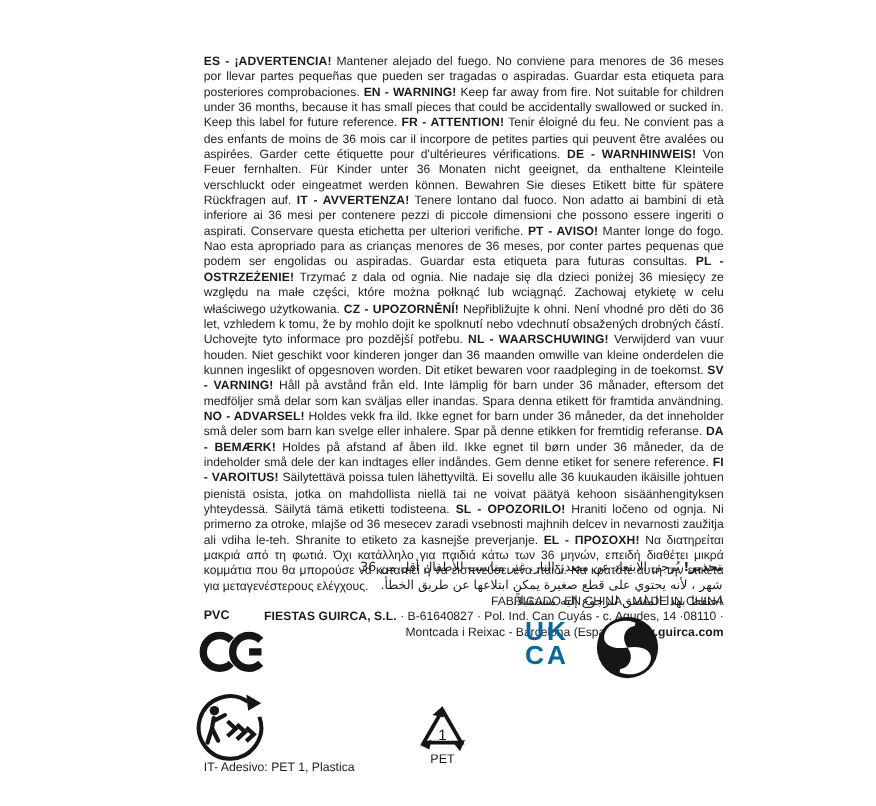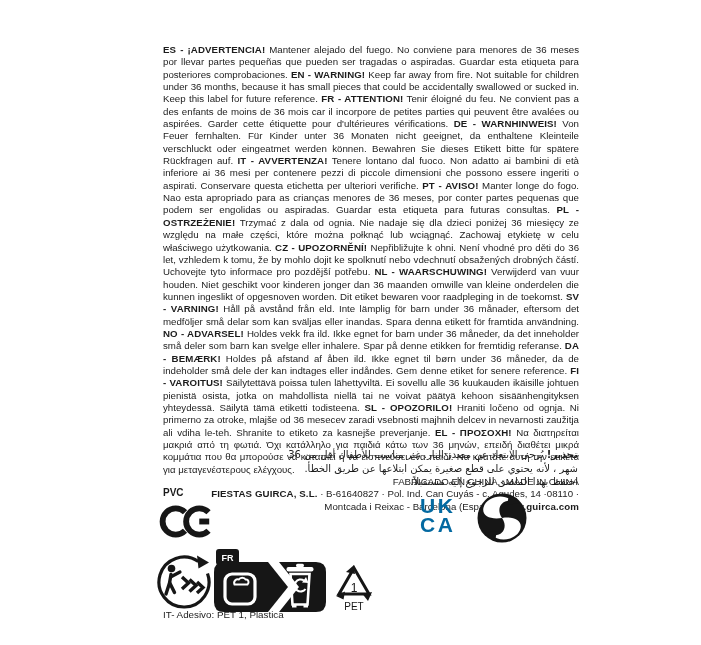--- a/index.html
+++ b/index.html
@@ -87,39 +87,20 @@
       <circle cx="15.5" cy="14.5" r="3.8" fill="#161616"></circle>
       <path class="svg-stroke" stroke-width="3.4" stroke-linecap="round" d="M 15 20.5 L 13.5 29 L 10 40"></path>
       <path class="svg-stroke" stroke-width="3.4" stroke-linecap="round" d="M 13.8 29 L 18.5 38.5"></path>
       <path class="svg-stroke" stroke-width="3.2" stroke-linecap="round" d="M 15.5 22.5 L 24 18"></path>
       <path class="svg-stroke" stroke-width="3.4" d="M 26 23 l 6.5 6 l -6.5 6"></path>
       <path class="svg-stroke" stroke-width="3.4" d="M 33.5 25.5 l 6.5 6 l -6.5 6"></path>
       <path class="svg-stroke" stroke-width="3.4" d="M 41 28 l 6 5.5 l -6 5.5"></path>
     </svg>
   </div>
 
-  <div class="info-tri">
-    <svg width="118" height="63" viewBox="0 0 118 63">
-      <rect x="5" y="0" width="23" height="16" rx="3" fill="#161616"></rect>
-      <text x="16.5" y="11.5" text-anchor="middle" font-family="Liberation Sans, sans-serif" font-size="9" font-weight="700" fill="#ffffff">FR</text>
-      <path fill="#161616" d="M 13 13 H 57 L 77 38 L 57 63 H 13 Q 3 63 3 53 V 23 Q 3 13 13 13 Z"></path>
-      <path fill="#161616" d="M 68 13 H 105 Q 115 13 115 23 V 53 Q 115 63 105 63 H 68 L 88 38 Z"></path>
-      <rect x="14" y="25" width="30" height="30" rx="7" fill="none" stroke="#ffffff" stroke-width="3.2"></rect>
-      <path d="M 23.5 35.5 c -1.5 -3.5 2 -6 4.5 -5 c 1 -2.5 5.5 -2.5 6.5 0 c 3 -0.5 4 3 2 5 z" fill="none" stroke="#ffffff" stroke-width="2" stroke-linejoin="round"></path>
-      <g>
-        <rect x="85" y="14.8" width="8" height="3.4" rx="1.6" fill="#ffffff"></rect>
-        <rect x="75.5" y="18" width="27" height="4.5" rx="2" fill="#ffffff"></rect>
-        <path d="M 79.5 25 L 81.5 55.5 L 96.5 55.5 L 98.5 25 Z" fill="none" stroke="#ffffff" stroke-width="2.6"></path>
-        <path d="M 94.5 40 a 6 6 0 1 1 -1.5 -8.5" fill="none" stroke="#ffffff" stroke-width="2.1"></path>
-        <path d="M 95 28 L 97.5 34 L 91 33.5 Z" fill="#ffffff"></path>
-        <rect x="81" y="55.5" width="4.5" height="3" fill="#ffffff"></rect>
-        <rect x="92.5" y="55.5" width="4.5" height="3" fill="#ffffff"></rect>
-      </g>
-    </svg>
-  </div>
 
   <div class="pet-mark">
     <svg width="40" height="54" viewBox="0 0 40 54">
       <path class="svg-stroke" stroke-width="3" stroke-linejoin="miter" d="M 20 5 L 35 31 H 5 Z"></path>
       <path fill="#161616" d="M 12 9 L 20 2 L 21 11 Z"></path>
       <path fill="#161616" d="M 38 29 L 34 38 L 28.5 31 Z"></path>
       <path fill="#161616" d="M 2 33 L 11 28.5 L 9.5 36.5 Z"></path>
       <text x="20" y="29" text-anchor="middle" font-family="Liberation Sans, sans-serif" font-size="12" fill="#161616">1</text>
       <text x="20" y="47" text-anchor="middle" font-family="Liberation Sans, sans-serif" font-size="10" fill="#161616">PET</text>
     </svg>

